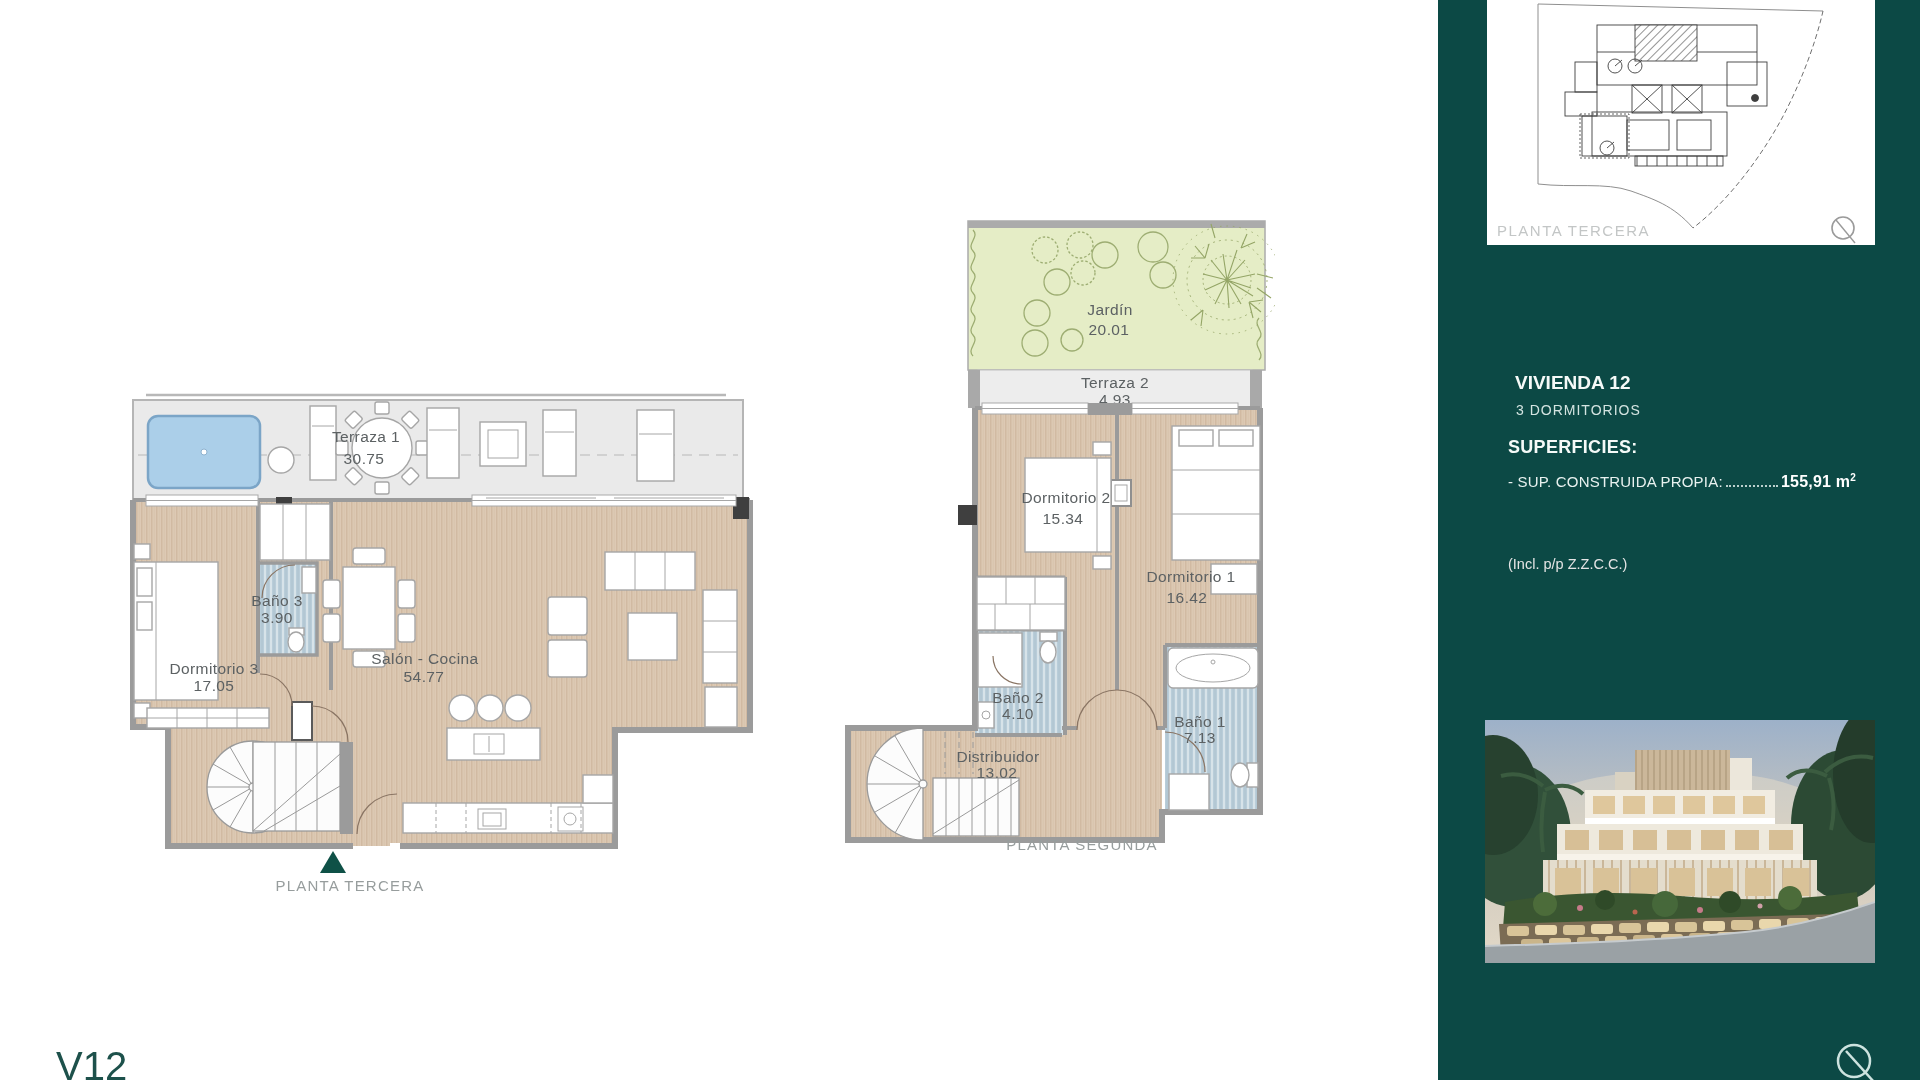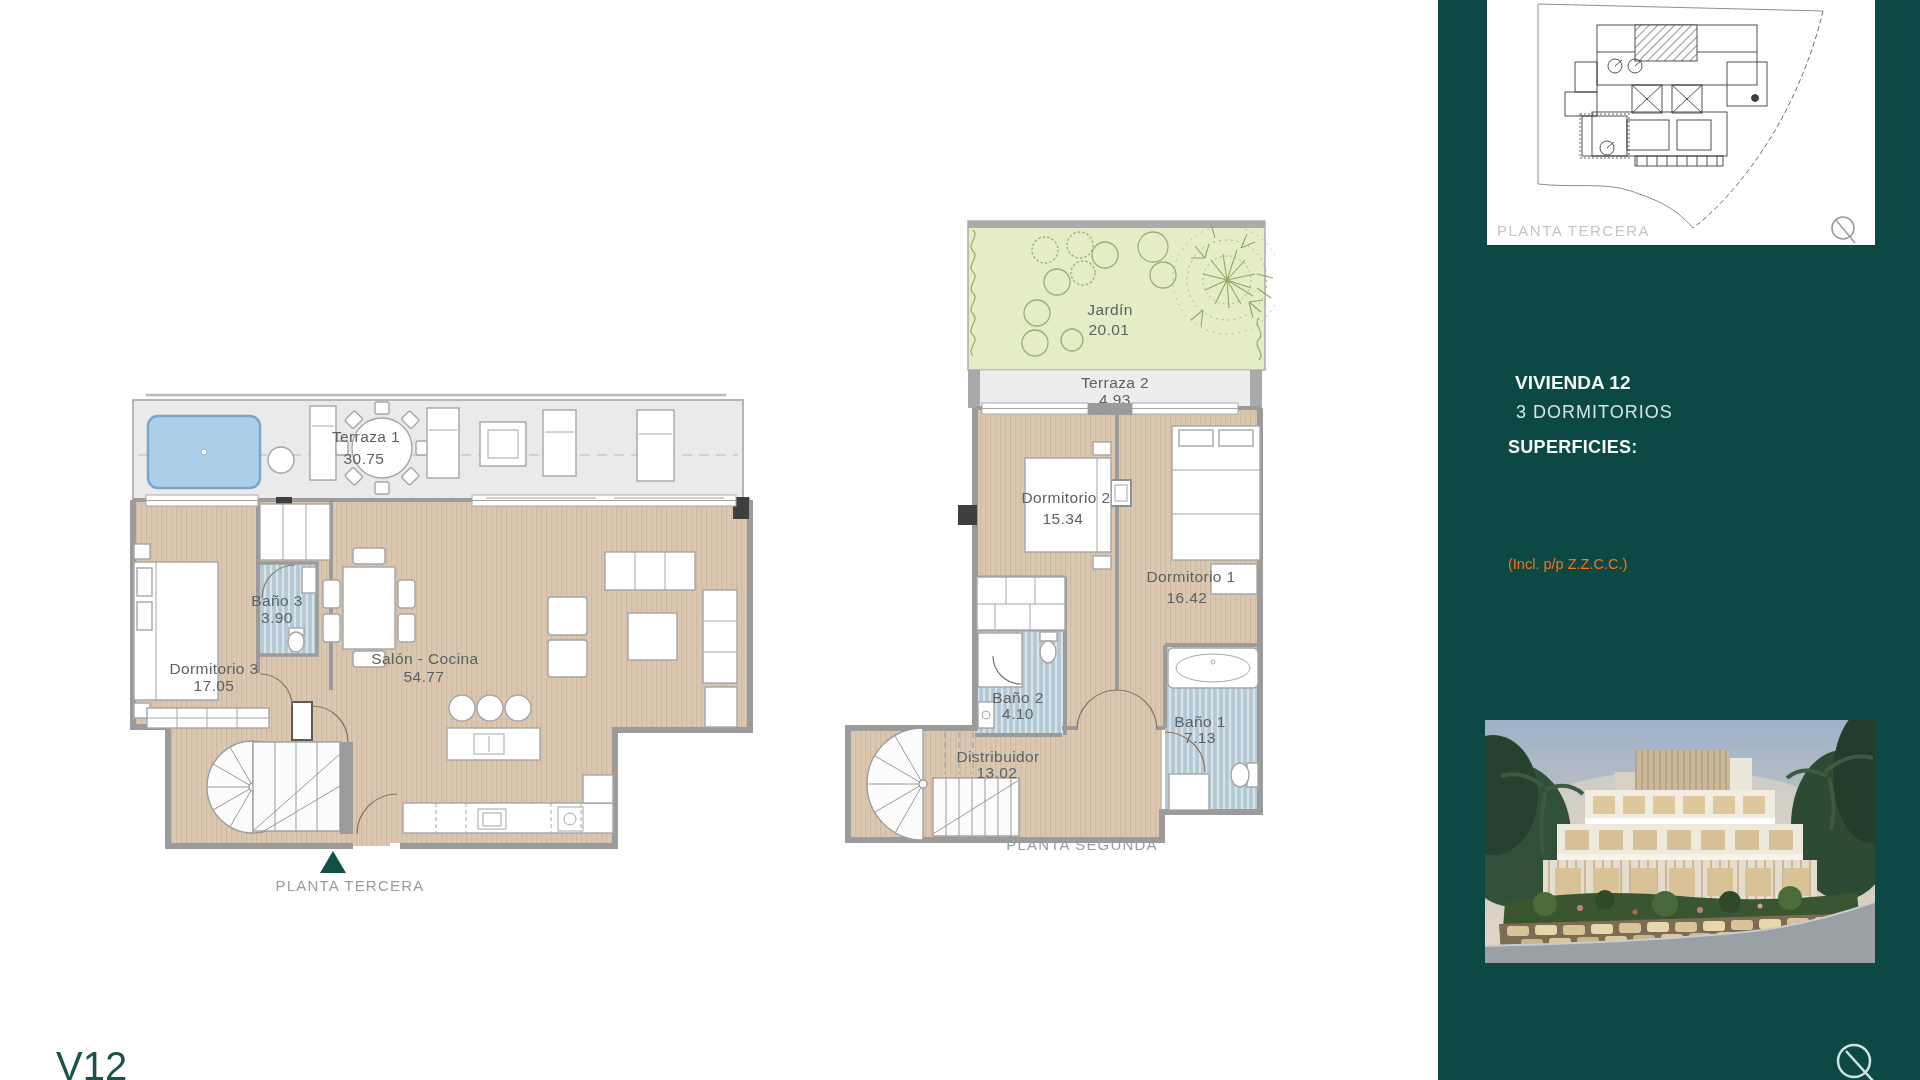--- a/index.html
+++ b/index.html
@@ -17,28 +17,28 @@
   .plant{fill:none;stroke:#9dad72;stroke-width:1.3;}
   .cap{position:absolute;font-size:15px;letter-spacing:1.2px;color:#979d9d;text-align:center;width:240px;}
   .tri{position:absolute;width:0;height:0;border-left:13px solid transparent;border-right:13px solid transparent;border-bottom:22px solid #0f5147;}
   .watermark{position:absolute;left:56px;top:1044px;font-size:40px;color:#1d514b;letter-spacing:0;}
   
   .sidebar{position:absolute;left:1438px;top:0;width:482px;height:1080px;background:#0c4945;overflow:hidden;}
   .siteplan{position:absolute;left:49px;top:0;width:388px;height:245px;background:#ffffff;}
   .siteplan svg{position:absolute;left:0;top:0;}
   .sp-label{position:absolute;left:10px;bottom:6px;font-size:15px;color:#c3c6c6;letter-spacing:1.5px;}
   .unit-title{position:absolute;left:77px;top:372px;font-size:19px;font-weight:bold;color:#f5faf8;}
-  .unit-sub{position:absolute;left:78px;top:402px;font-size:18px;color:#d4e4e1;letter-spacing:1px;}
+  .unit-sub{position:absolute;left:78px;top:402px;font-size:14px;color:#d4e4e1;letter-spacing:1px;}
   .sf-head{position:absolute;left:70px;top:437px;font-size:18px;font-weight:bold;color:#f5faf8;letter-spacing:.3px;}
   .srows{position:absolute;left:70px;top:472px;width:348px;}
   .srow{display:flex;align-items:baseline;height:27.5px;font-size:15px;color:#e9f2f0;letter-spacing:.2px;}
   .leader{flex:1;border-bottom:2px dotted rgba(233,242,240,.8);margin:0 3px 4px 3px;min-width:20px;}
   .sval{font-weight:bold;white-space:nowrap;font-size:16px;color:#ffffff;}
   .sval sup{font-size:10px;}
-  .note{position:absolute;left:70px;top:556px;font-size:14.5px;color:#f97316;}
+  .note{position:absolute;left:70px;top:556px;font-size:14.5px;color:#e5e5e5;}
   .render{position:absolute;left:47px;top:720px;width:390px;height:243px;}
   .compass-big{position:absolute;left:382px;top:1036px;}
 </style>
 </head>
 <body>
 
 <div class="page">
 
   <svg class="plan-svg" style="left:126px;top:390px" width="630" height="480" viewBox="0 0 630 480">
     <defs>
@@ -418,20 +418,25 @@
         </g>
       </svg>
       <span class="sp-label">PLANTA TERCERA</span>
     </div>
 
     <h1 class="unit-title" style="margin:0">VIVIENDA 12</h1>
     <div class="unit-sub">3 DORMITORIOS</div>
     <h2 class="sf-head" style="margin:0">SUPERFICIES:</h2>
 
     <div class="srows">
+      <div class="srow">
+        <span>- SUP. CONSTRUIDA PROPIA:</span>
+        <span class="leader"></span>
+        <span class="sval"><b>155,91</b>&nbsp;<span>m</span><sup>2</sup></span>
+      </div>
     </div>
     <div class="note">(Incl. p/p Z.Z.C.C.)</div>
 
     <div class="render">
       <svg width="390" height="243" viewBox="0 0 390 243">
         <defs>
           <linearGradient id="skyG" x1="0" y1="0" x2="0" y2="1">
             <stop offset="0" stop-color="#9db1c9"></stop>
               <stop offset="0.55" stop-color="#cfc9bd"></stop>
               <stop offset="1" stop-color="#e3d9c8"></stop>

